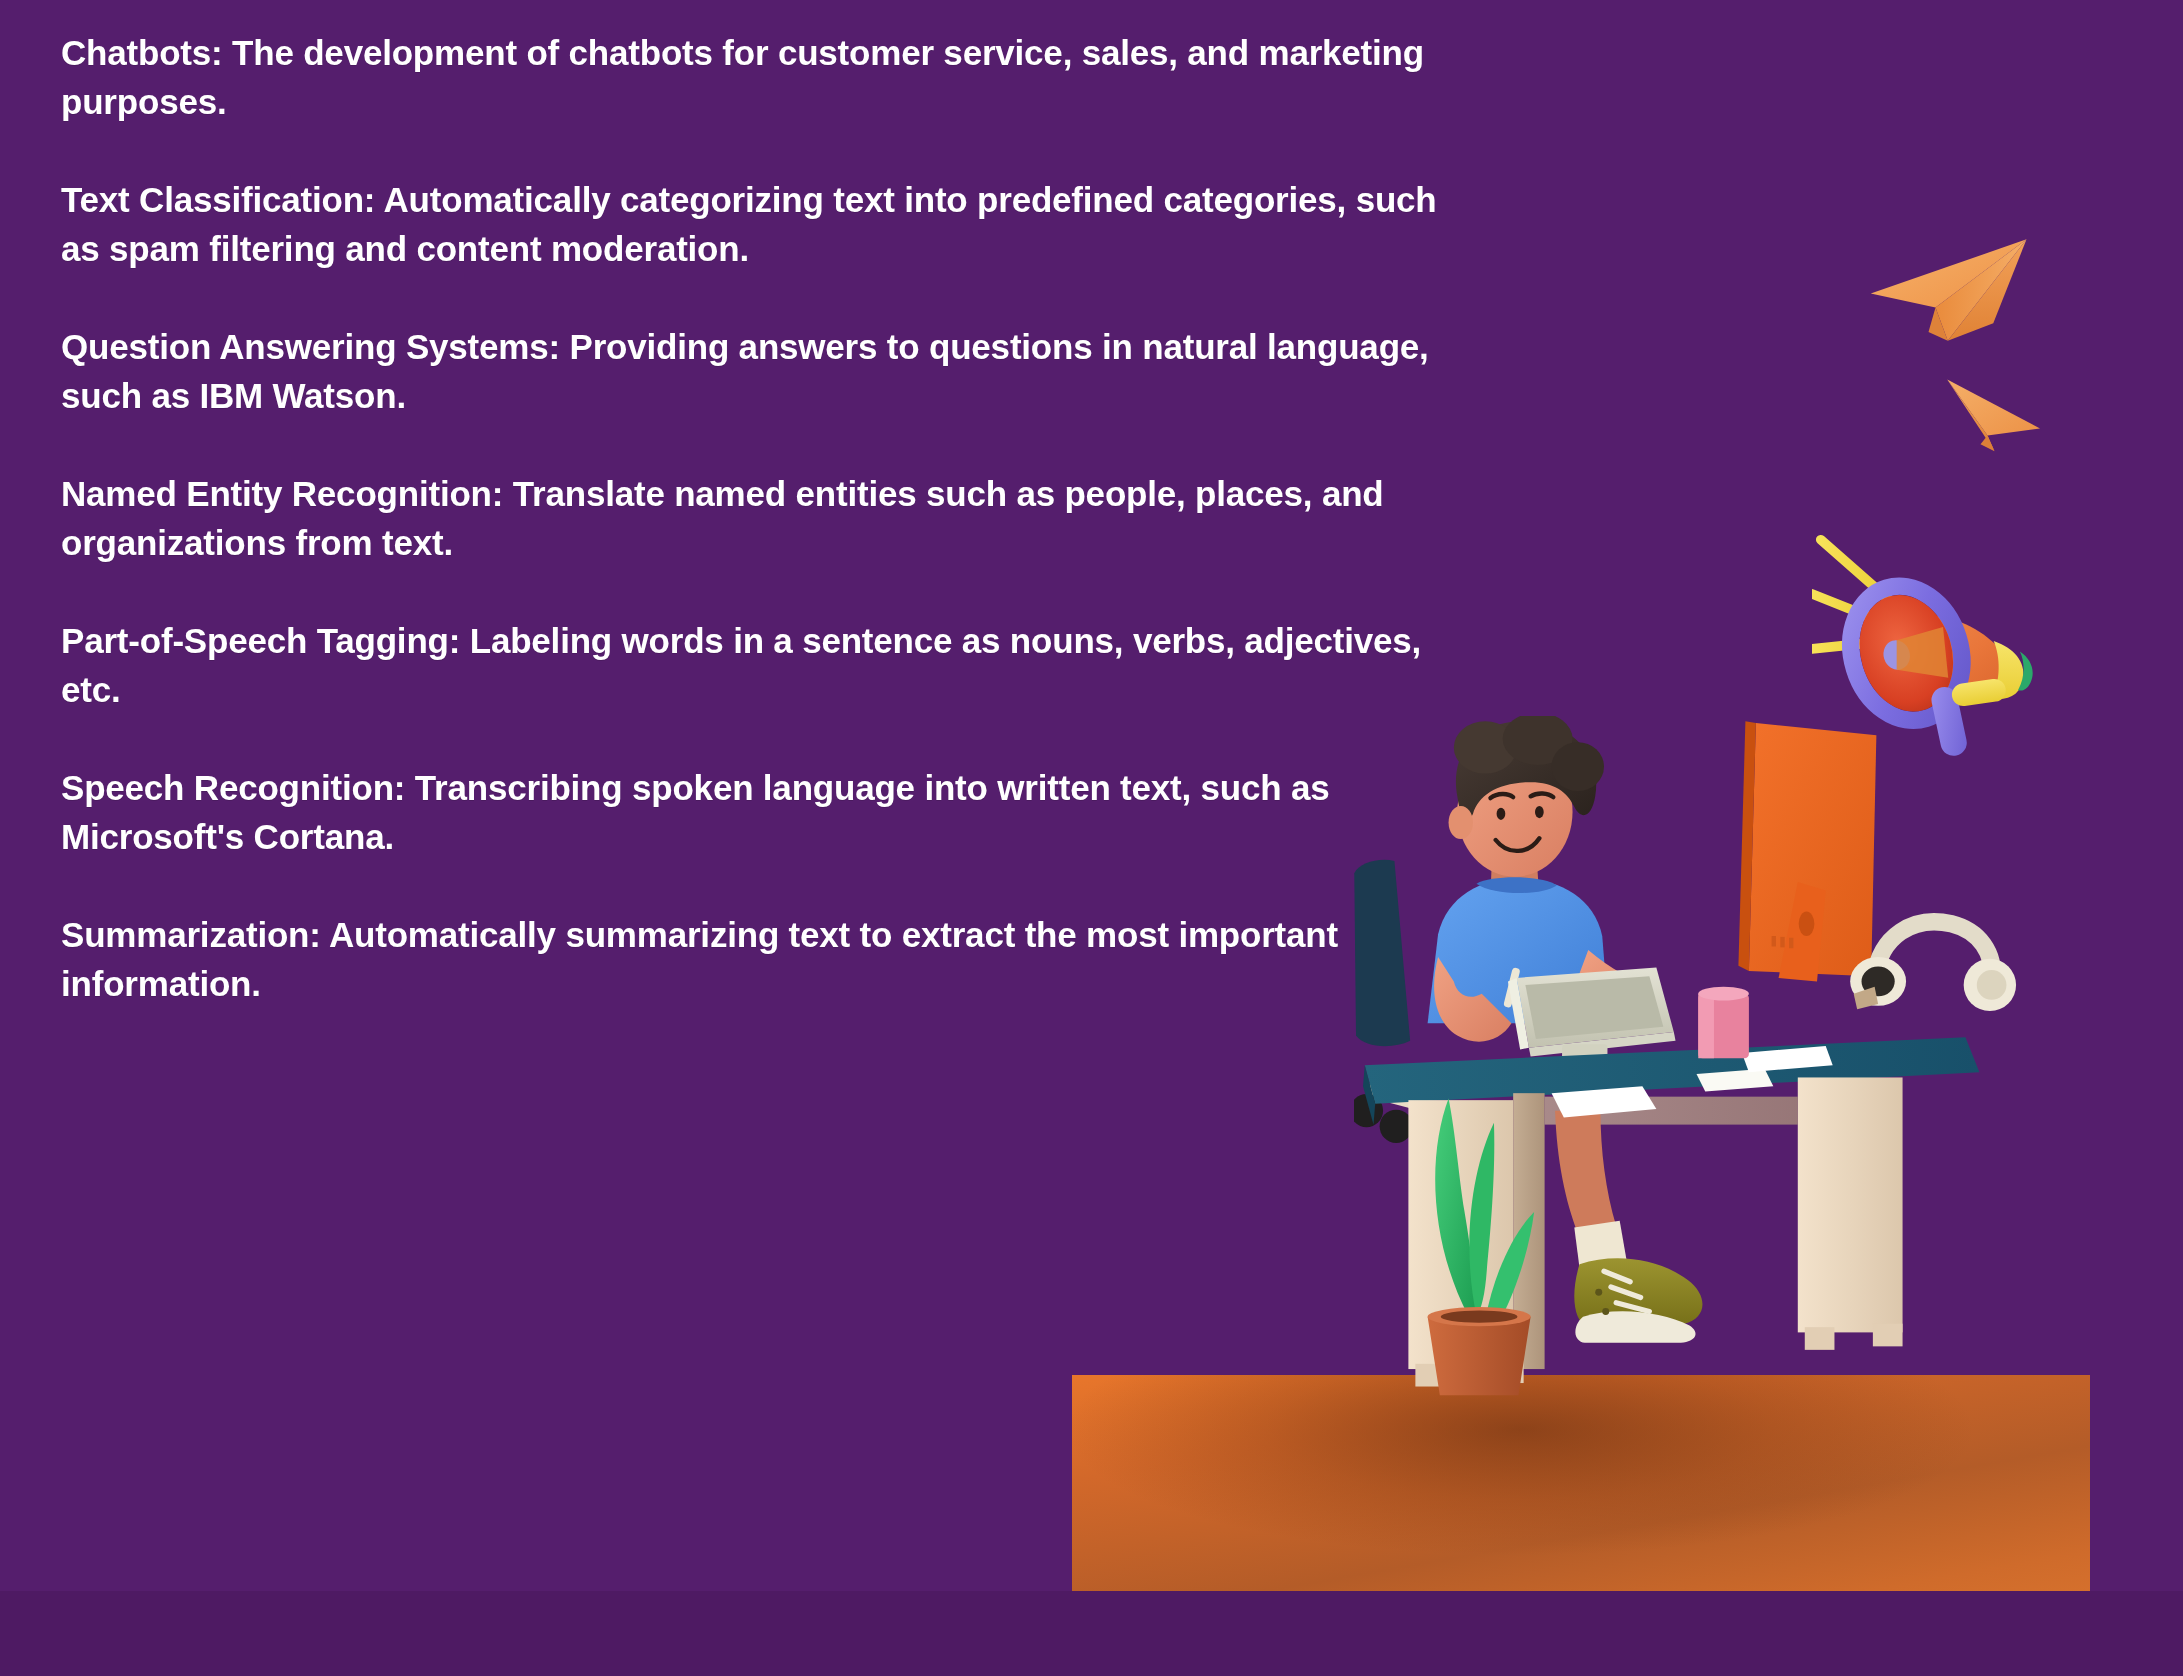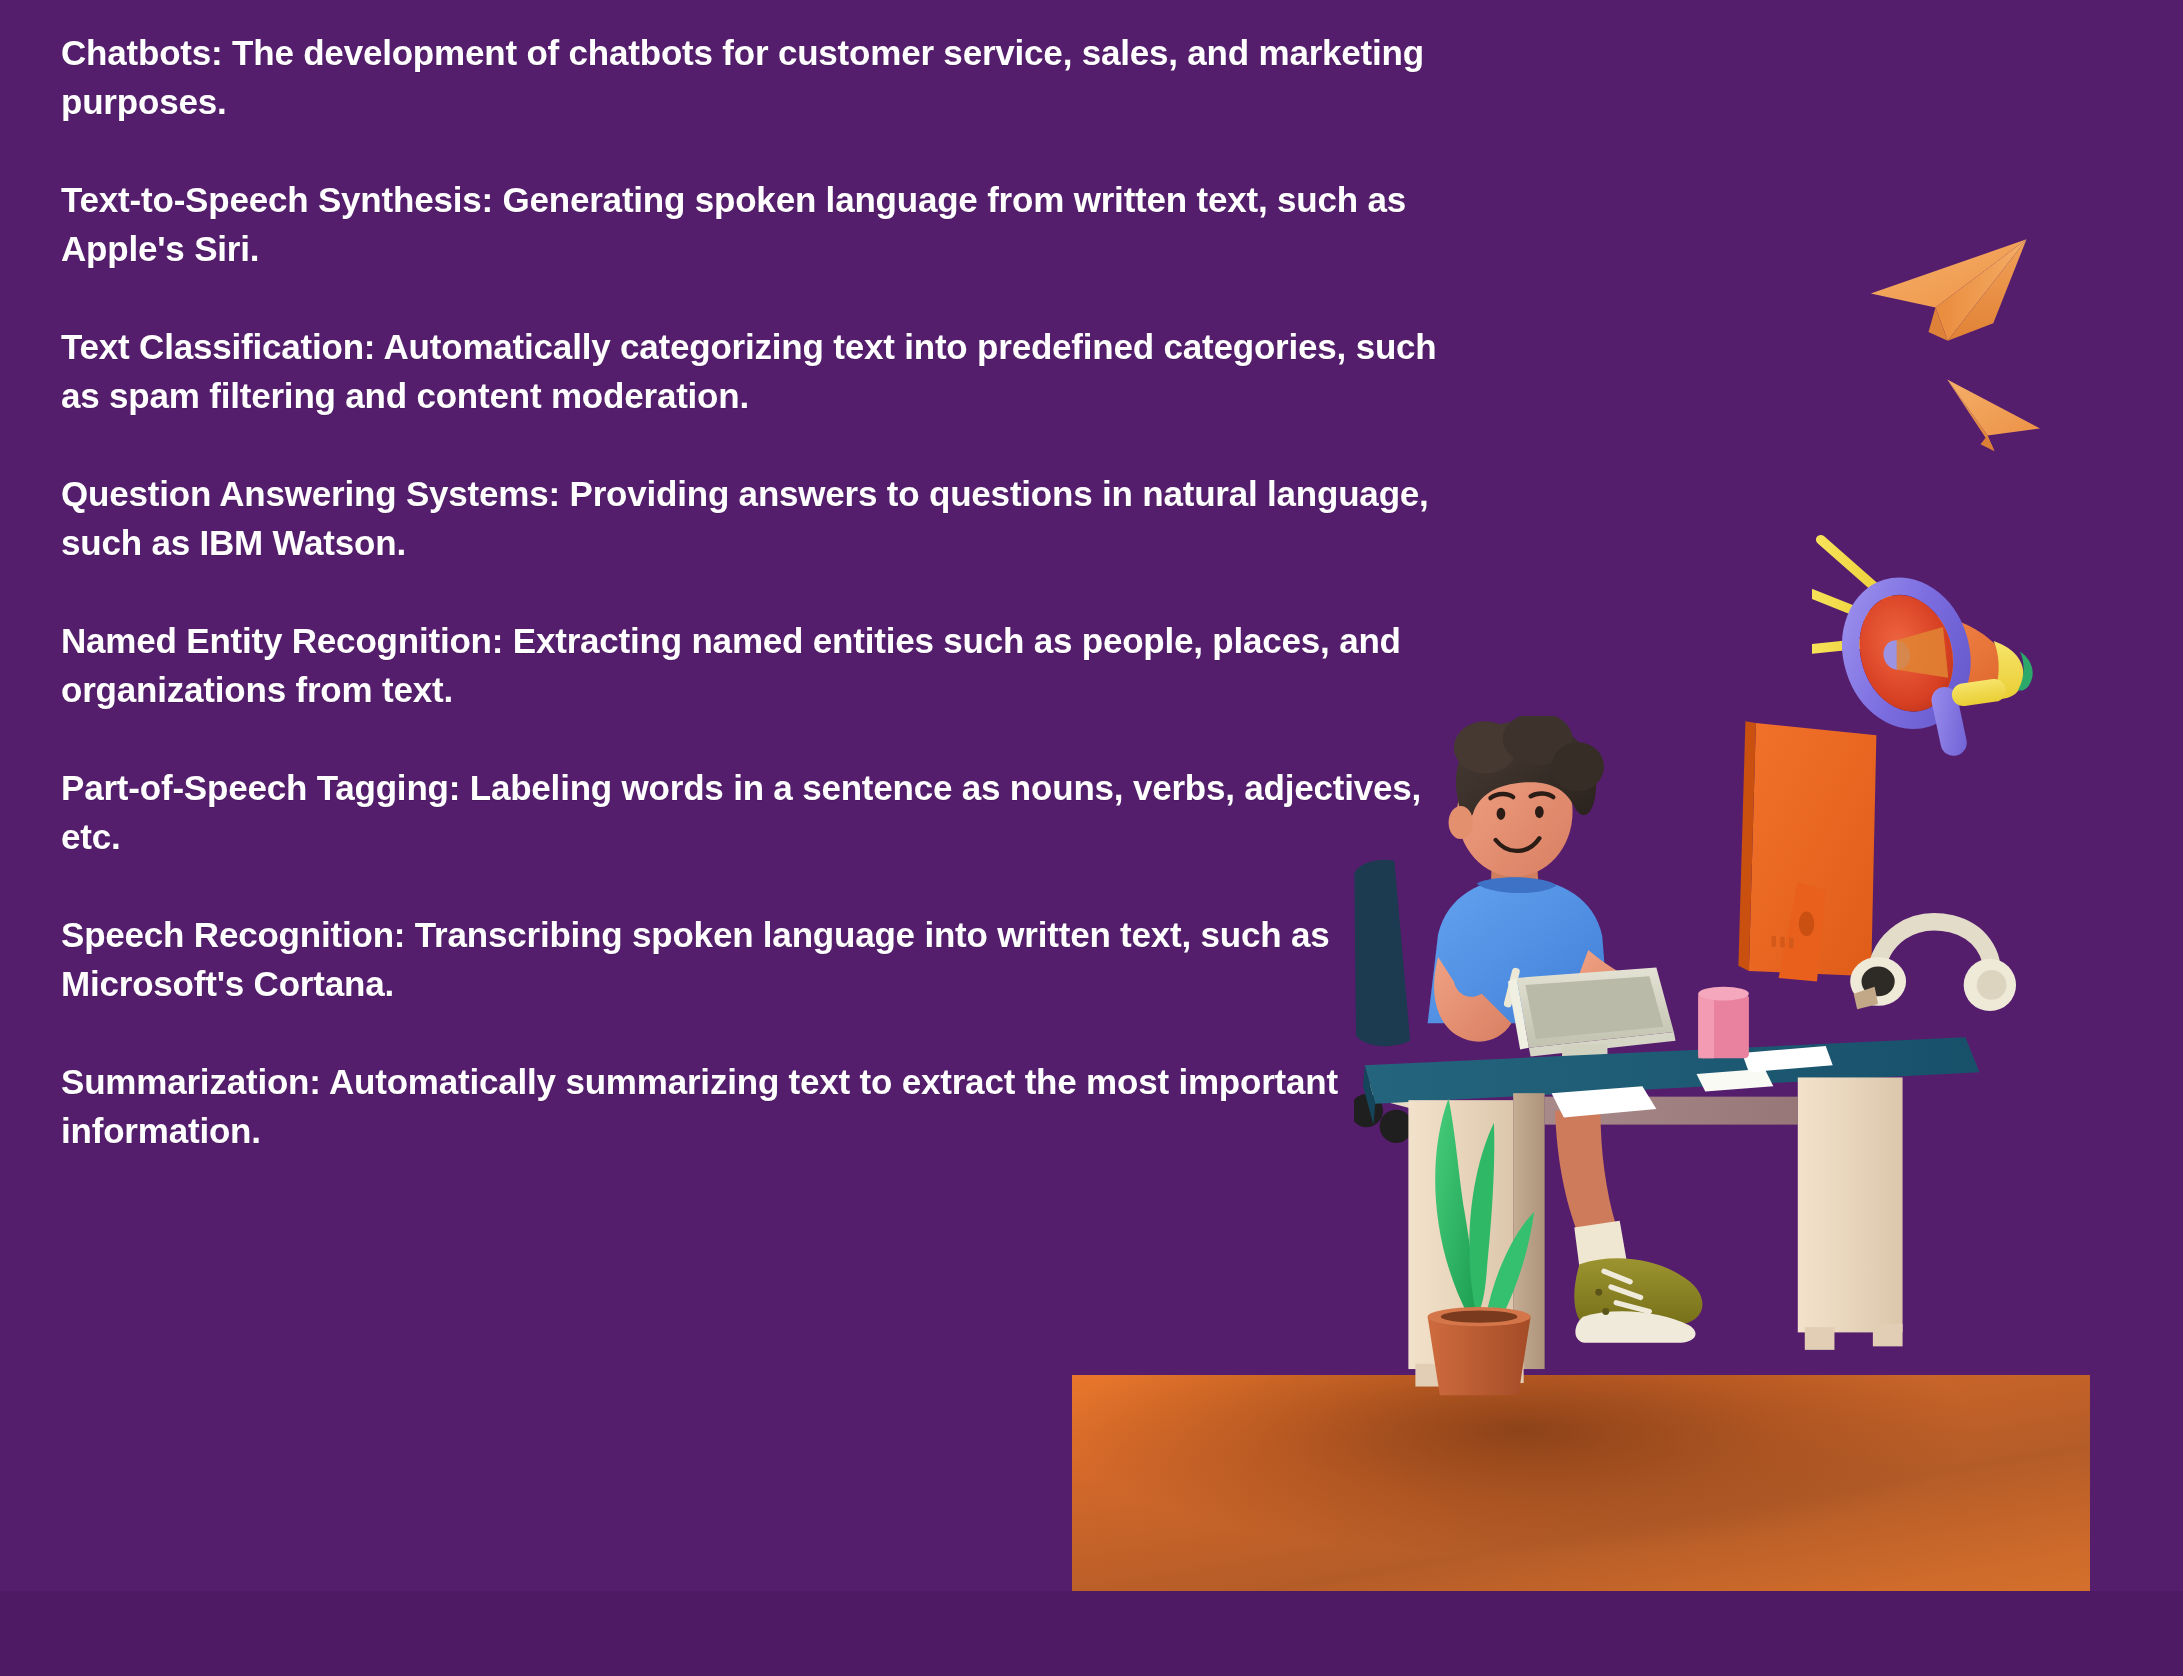--- a/index.html
+++ b/index.html
@@ -322,23 +322,22 @@
         <ellipse cx="600" cy="304" rx="19" ry="17" fill="#2E2A26"></ellipse>
         <ellipse cx="728" cy="308" rx="30" ry="30" fill="#EFE9D8"></ellipse>
         <ellipse cx="730" cy="308" rx="17" ry="17" fill="#DCD4BE"></ellipse>
         <path d="M572 318 L596 310 L600 330 L576 336 Z" fill="#C2A887"></path>
       </g>
     </svg>
   </div>
 
   <div class="text-col">
     <p class="para">Chatbots: The development of chatbots for customer service, sales, and marketing purposes.</p>
-    <p class="para">Text-to-Speech Synthesis: Generating spoken language from written text, such as Apple's Siri.</p>
     <p class="para">Text Classification: Automatically categorizing text into predefined categories, such as spam filtering and content moderation.</p>
     <p class="para">Question Answering Systems: Providing answers to questions in natural language, such as IBM Watson.</p>
-    <p class="para">Named Entity Recognition: Extracting named entities such as people, places, and organizations from text.</p>
+    <p class="para">Named Entity Recognition: Translate named entities such as people, places, and organizations from text.</p>
     <p class="para">Part-of-Speech Tagging: Labeling words in a sentence as nouns, verbs, adjectives, etc.</p>
     <p class="para">Speech Recognition: Transcribing spoken language into written text, such as Microsoft's Cortana.</p>
     <p class="para">Summarization: Automatically summarizing text to extract the most important information.</p>
   </div>
 
 </div>
 
 
 </body></html>

